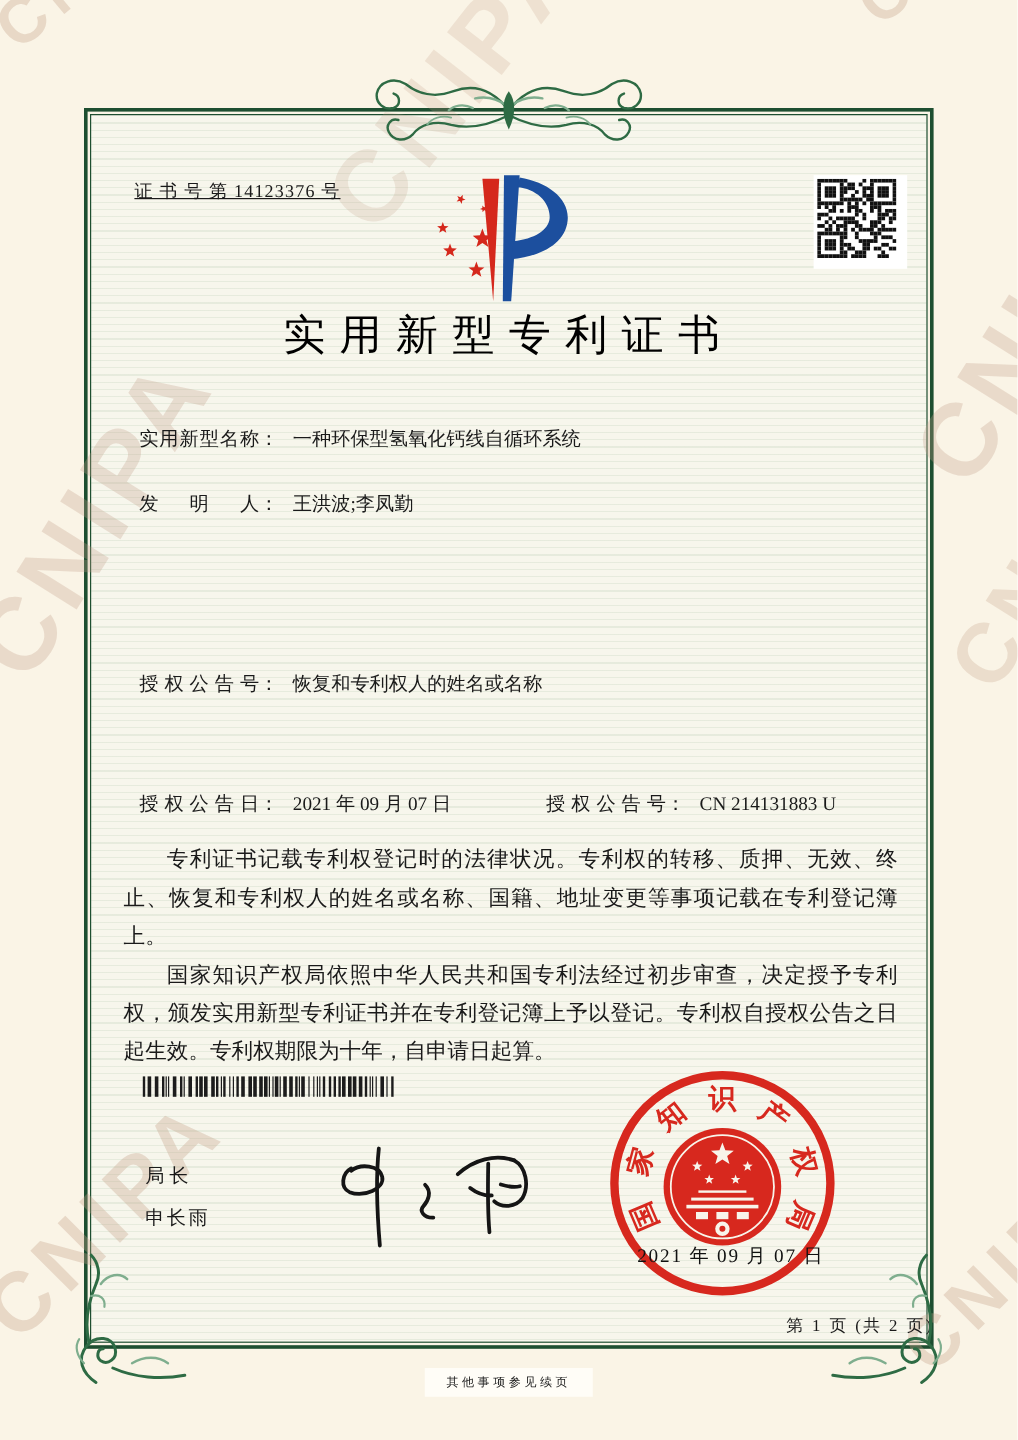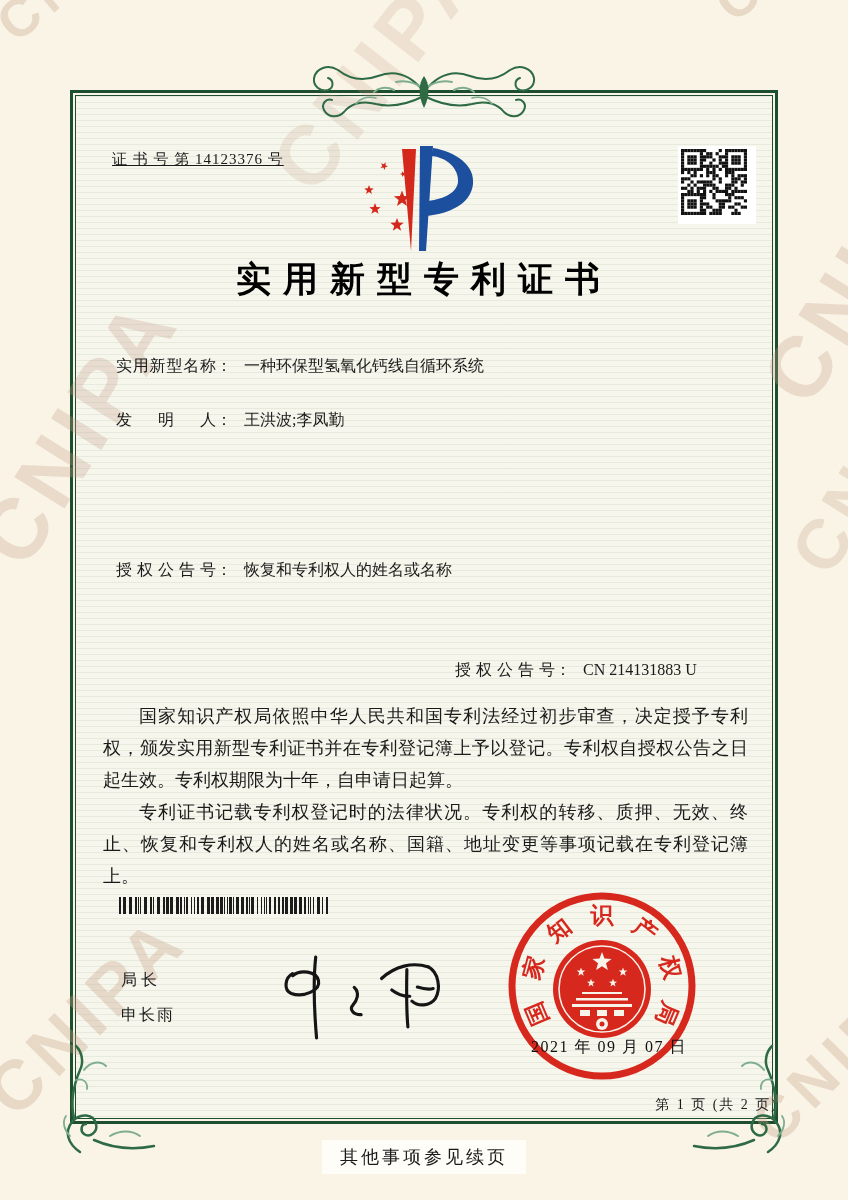--- a/index.html
+++ b/index.html
@@ -20,38 +20,38 @@
   .wm4{left:742px;top:368px;font-size:86px;transform:rotate(-58deg);color:rgba(196,160,138,0.30);}
   .wm5{left:-42px;top:530px;font-size:86px;transform:rotate(-58deg);color:rgba(196,160,138,0.30);}
   .wm6{left:775px;top:545px;font-size:70px;transform:rotate(-58deg);color:rgba(196,160,138,0.28);}
   .wm7{left:-30px;top:1075px;font-size:70px;transform:rotate(-45deg);}
   .wm8{left:738px;top:1108px;font-size:60px;transform:rotate(-45deg);}
   .content{position:absolute;inset:0;z-index:3;}
   .cert-no{position:absolute;left:112px;top:150px;font-size:15px;letter-spacing:1px;text-decoration:underline;}
   .logo{position:absolute;left:356px;top:144px;width:125px;height:112px;}
   .qr{position:absolute;left:678px;top:146px;width:72px;height:72px;background:#ffffff;padding:3px;}
   .title{position:absolute;left:0;top:256px;width:100%;text-align:center;
-         font-size:35px;font-weight:bold;letter-spacing:12px;color:#000;}
+         font-size:35px;font-weight:normal;letter-spacing:12px;color:#000;}
   .row{position:absolute;left:116px;font-size:16px;white-space:nowrap;}
   .flabel{display:inline-block;width:100px;text-align:justify;text-align-last:justify;vertical-align:bottom;}
   .fvalue{margin-left:12px;}
   .r1{top:356px}.r2{top:410px}.r3{top:460px}.r4{top:510px}.r5{top:560px}.r6{top:610px}
   .grant{top:660px;width:640px;}
   .grant-b{position:absolute;left:339px;top:0;white-space:nowrap;}
   .paras{position:absolute;left:103px;top:700px;width:645px;font-size:18px;line-height:32px;text-align:justify;}
   .paras p{margin:0;text-indent:2em;}
   .barcode{position:absolute;left:119px;top:897px;width:214px;height:17px;}
   .officer-title{position:absolute;left:121px;top:970px;font-size:16px;letter-spacing:4px;font-family:"Liberation Sans","DejaVu Sans",sans-serif;}
   .officer-name{position:absolute;left:121px;top:1005px;font-size:16px;letter-spacing:2px;font-family:"Liberation Sans","DejaVu Sans",sans-serif;}
   .signature{position:absolute;left:256px;top:948px;width:207px;height:97px;}
   .seal{position:absolute;left:502px;top:886px;width:200px;height:200px;}
   .seal-date{position:absolute;left:531px;top:1037px;font-size:16px;letter-spacing:1.5px;color:#111;white-space:nowrap;}
   .pagination{position:absolute;left:70px;top:1096px;width:708px;text-align:right;font-size:14px;letter-spacing:2px;}
   .footer-note{position:absolute;left:0;top:1140px;width:100%;text-align:center;}
-  .footer-note span{display:inline-block;background:#fffdf7;padding:5px 18px;font-size:18px;letter-spacing:3px;}
+  .footer-note span{display:inline-block;background:#fffdf7;padding:5px 18px;font-size:10px;letter-spacing:3px;}
   .ornament-top{position:absolute;left:304px;top:62px;width:240px;height:58px;z-index:4;}
   .ornament-bl{position:absolute;left:50px;top:1040px;width:120px;height:120px;z-index:4;}
   .ornament-br{position:absolute;left:678px;top:1040px;width:120px;height:120px;z-index:4;transform:scaleX(-1);}
 </style>
 </head>
 <body>
 
 <div class="page">
 
   <div class="frame">
@@ -380,28 +380,31 @@
       <span class="flabel">发明人</span><span>：</span><span class="fvalue">王洪波;李凤勤</span>
     </div>
     <div class="row r1">
       <span class="flabel">实用新型名称</span><span>：</span><span class="fvalue">一种环保型氢氧化钙线自循环系统</span>
     </div>
     <div class="row r5">
       <span class="flabel">授权公告号</span><span>：</span><span class="fvalue">恢复和专利权人的姓名或名称</span>
     </div>
 
     <div class="row grant">
+      <span>
+        <span class="flabel">授权公告日</span><span>：</span><span class="fvalue">2021 年 09 月 07 日</span>
+      </span>
       <span class="grant-b">
         <span class="flabel">授权公告号</span><span>：</span><span class="fvalue">CN 214131883 U</span>
       </span>
     </div>
 
     <div class="paras">
+      <p>专利证书记载专利权登记时的法律状况。专利权的转移、质押、无效、终止、恢复和专利权人的姓名或名称、国籍、地址变更等事项记载在专利登记簿上。</p>
       <p>国家知识产权局依照中华人民共和国专利法经过初步审查，决定授予专利权，颁发实用新型专利证书并在专利登记簿上予以登记。专利权自授权公告之日起生效。专利权期限为十年，自申请日起算。</p>
-      <p>专利证书记载专利权登记时的法律状况。专利权的转移、质押、无效、终止、恢复和专利权人的姓名或名称、国籍、地址变更等事项记载在专利登记簿上。</p>
     </div>
 
     <div class="barcode" style="position:absolute;">
         <div style="position:absolute;left:0px;top:0;width:2px;height:17px;background:#1c1c1c"></div>
         <div style="position:absolute;left:4px;top:0;width:3px;height:17px;background:#1c1c1c"></div>
         <div style="position:absolute;left:10px;top:0;width:3px;height:17px;background:#1c1c1c"></div>
         <div style="position:absolute;left:16px;top:0;width:2px;height:17px;background:#1c1c1c"></div>
         <div style="position:absolute;left:19px;top:0;width:1px;height:17px;background:#1c1c1c"></div>
         <div style="position:absolute;left:21px;top:0;width:1px;height:17px;background:#1c1c1c"></div>
         <div style="position:absolute;left:25px;top:0;width:3px;height:17px;background:#1c1c1c"></div>

